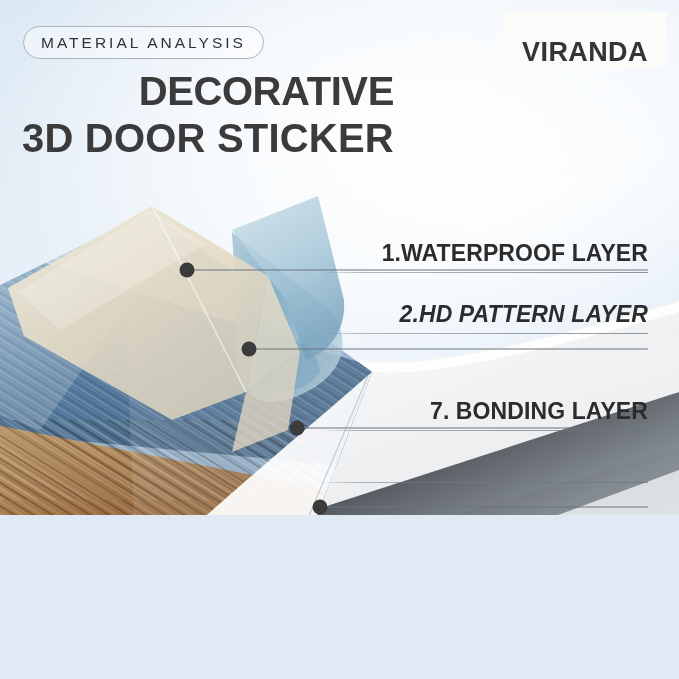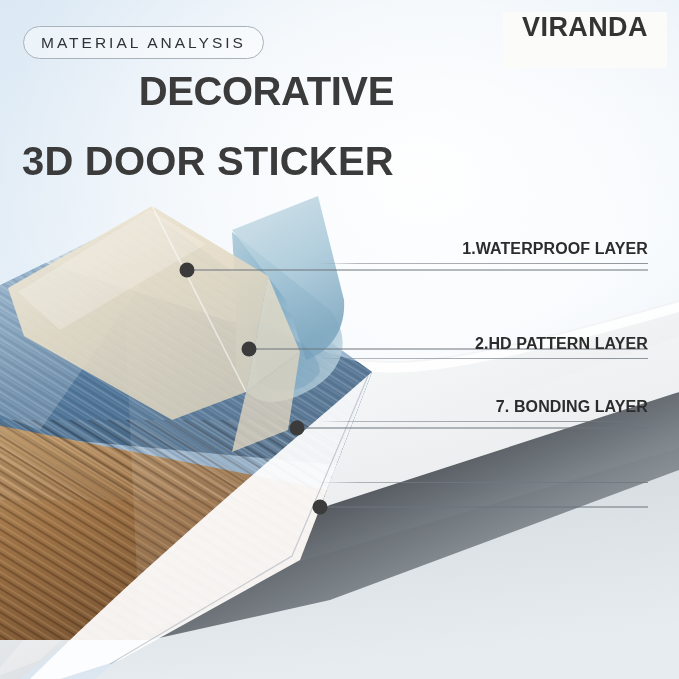--- a/index.html
+++ b/index.html
@@ -6,21 +6,21 @@
   html, body { width:679px; height:679px; }
   body {
     font-family:"Liberation Sans", sans-serif;
     overflow:hidden;
     background:#dfeaf4;
   }
 
   #stage {
     position:relative;
     width:679px;
-    height:679px;
+    height:515px;
     overflow:hidden;
     background:
       radial-gradient(120% 95% at 62% 26%, rgba(255,255,255,0.97) 0%, rgba(255,255,255,0.70) 26%, rgba(255,255,255,0.10) 52%, rgba(255,255,255,0) 70%),
       linear-gradient(155deg, #d9e7f3 0%, #e4eef7 32%, #eef5fb 55%, #ddeaf6 82%, #d6e6f4 100%);
   }
 
   
   .pill {
     position:absolute;
     left:23px; top:26px;
@@ -40,59 +40,59 @@
     position:absolute;
     left:22px; top:68px;
     font-size:40px;
     line-height:47px;
     font-weight:bold;
     color:#3b3b3b;
     letter-spacing:-0.4px;
     white-space:nowrap;
     text-align:right;
   }
-  .headline .l2 { letter-spacing:0.2px;margin-top:23px; }
+  .headline .l2 { letter-spacing:0.2px; }
 
   .logo-box {
     position:absolute;
     left:503px; top:12px;
     width:164px; height:56px;
     background:#fbfbfa;
-    display:flex; align-items:flex-start; justify-content:center;
+    display:flex; align-items:flex-end; justify-content:center;
   }
   .logo-text {
     font-size:27px;
     font-weight:bold;
     color:#343434;
     letter-spacing:0.4px;
   }
 
   
   #art { position:absolute; left:0; top:0; width:679px; height:679px; }
 
   
   .label {
     position:absolute;
     right:31px;
     width:330px;
     text-align:right;
-    font-size:16px;
+    font-size:23px;
     font-weight:bold;
     color:#2c2c2c;
     letter-spacing:0.1px;
     white-space:nowrap;
   }
   .label .ul {
     display:block;
     height:1px;
     margin-top:5px;
     background:linear-gradient(90deg, rgba(120,128,136,0) 0%, rgba(120,128,136,0.55) 12%, rgba(108,116,124,0.75) 100%);
   }
   #lab1 { top:240px; }
-  #lab2 { top:335px; }
+  #lab2 { top:301px;font-style:italic; }
   #lab3 { top:398px; }
   #lab4 { top:477px; }
 </style>
 </head>
 <body>
 
 <div id="stage">
 
   <svg id="art" viewBox="0 0 679 679">
     <defs>

